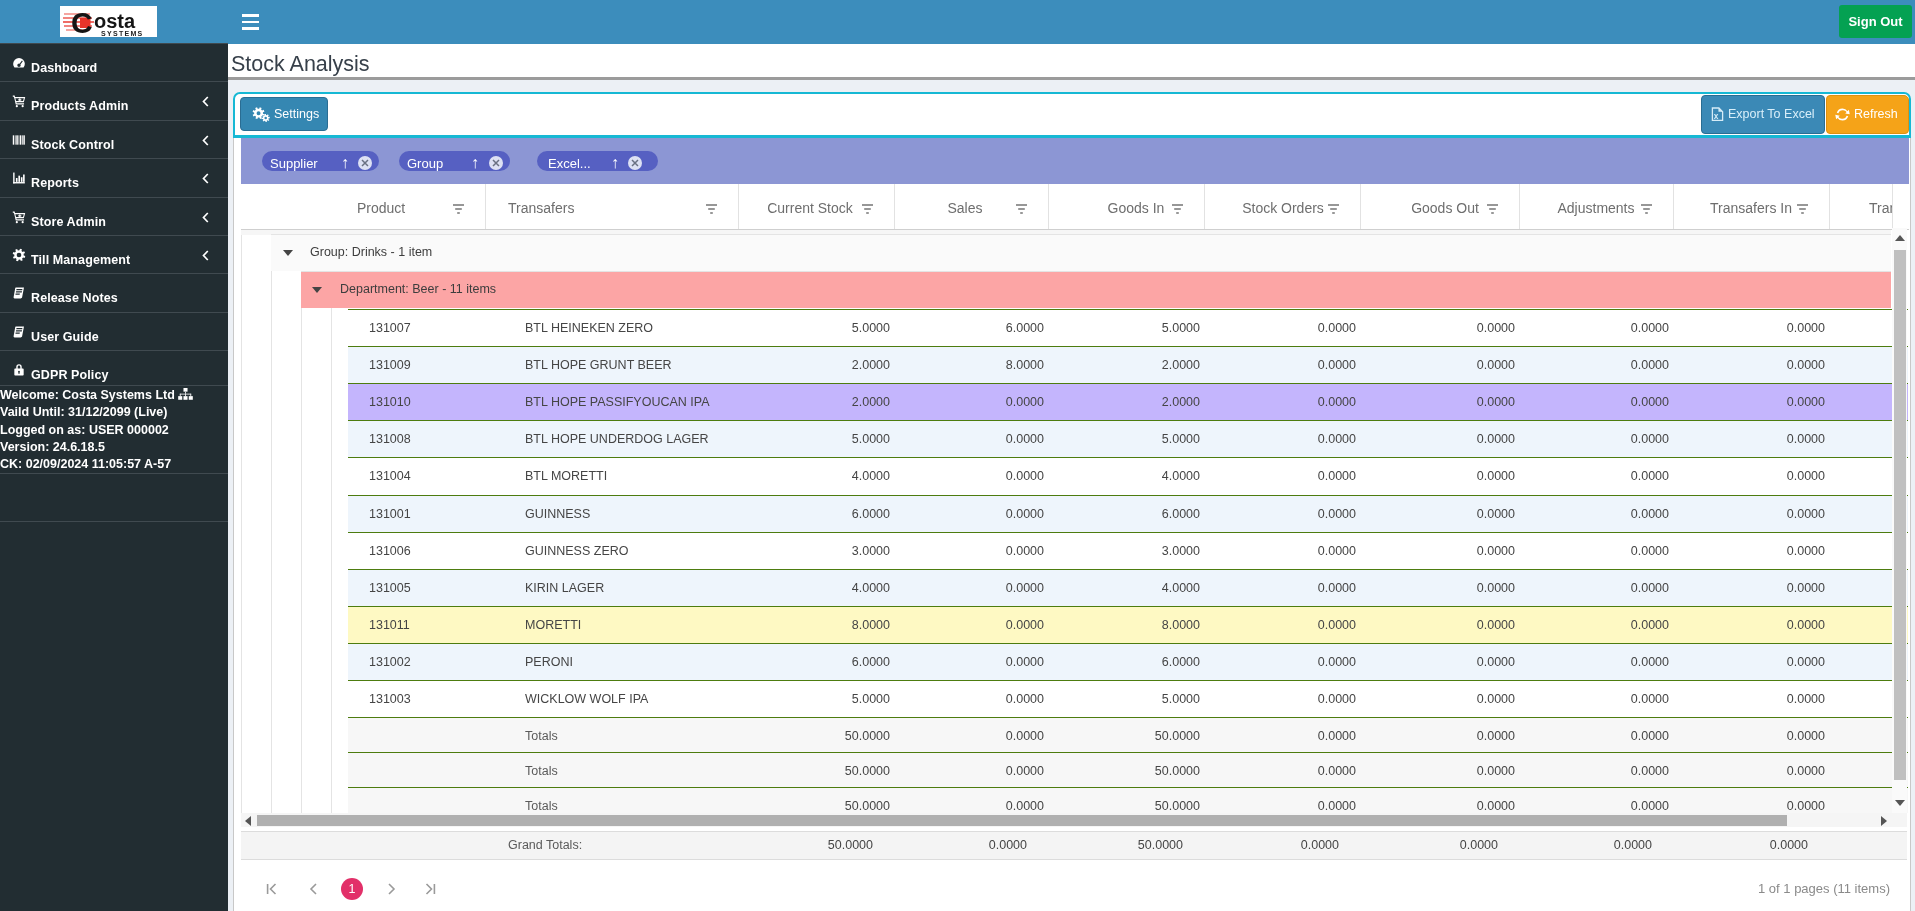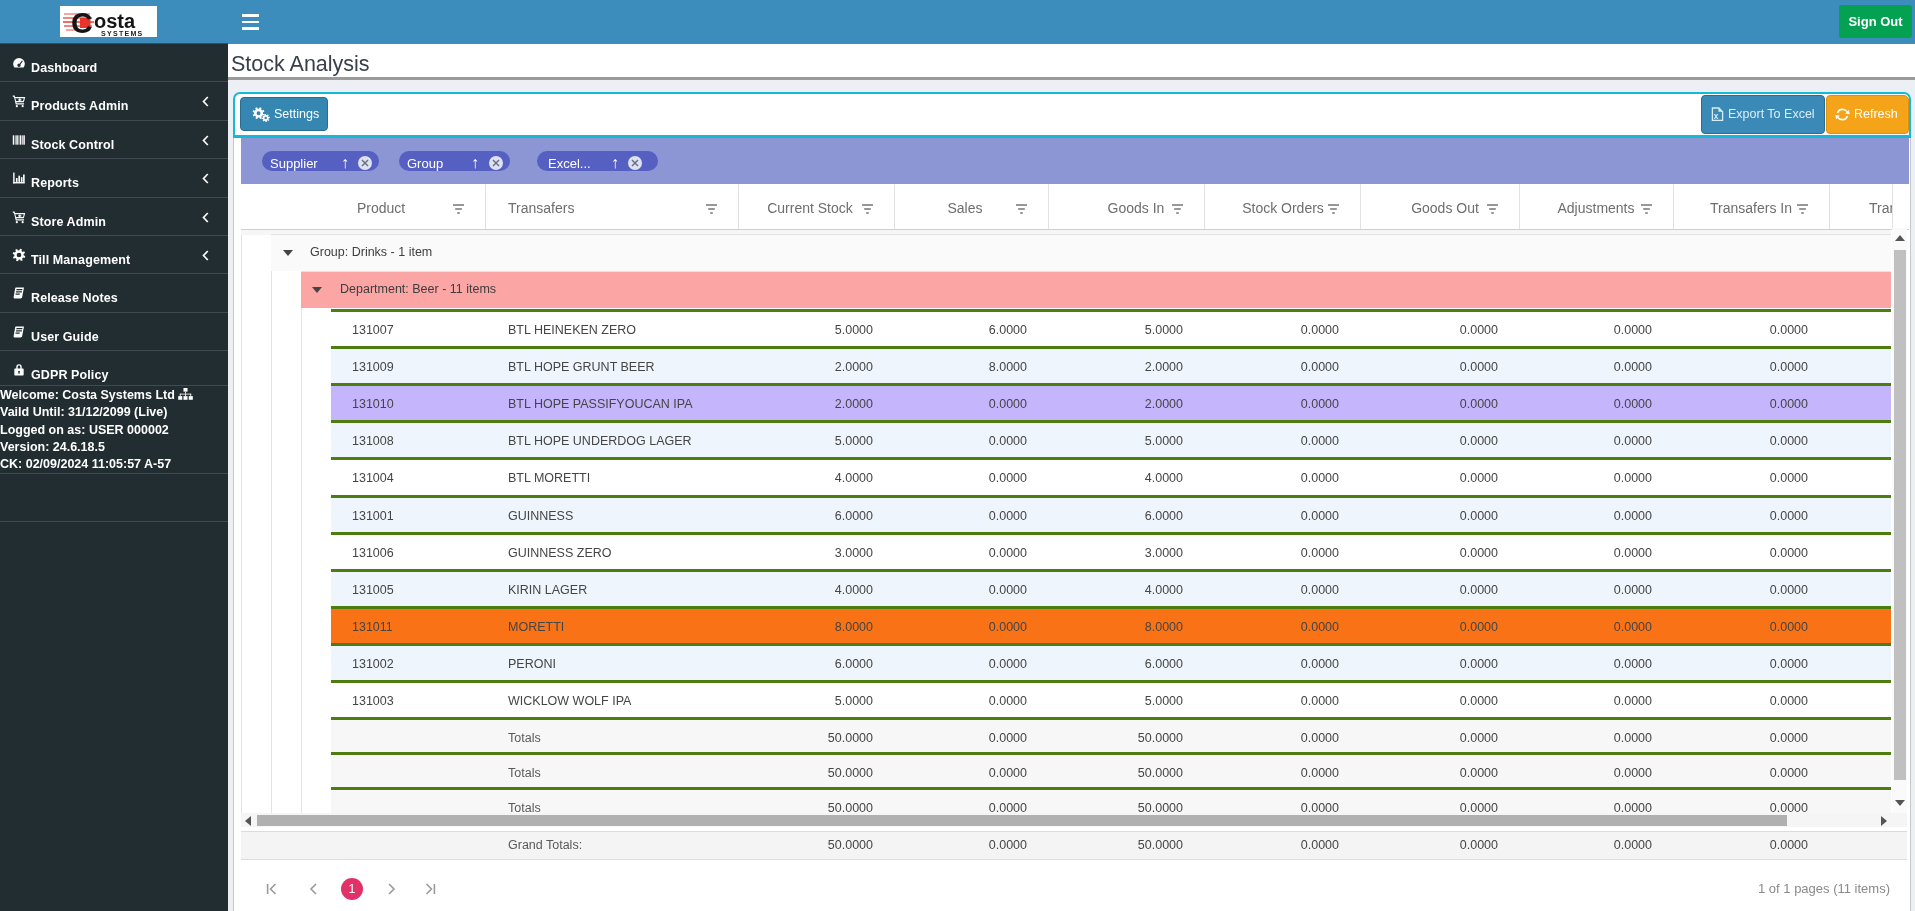--- a/index.html
+++ b/index.html
@@ -34,21 +34,21 @@
 .chip { position:absolute; top:151px; height:20px; background:#5660c2; border-radius:12px; color:#fff; }
 .chip .lab { position:absolute; top:4.5px; font-size:13px; font-weight:400; }
 .chip .arr { position:absolute; top:3px; color:#fff; font-size:16px; }
 .chip .xc { position:absolute; top:5px; width:14px; height:14px; border-radius:7px; background:#dde1f4; }
 .chip .xc svg { position:absolute; left:3px; top:3px; }
 #ghead { position:absolute; left:241px; top:184px; width:1668px; height:46px; background:#fff; }
 .hlab { position:absolute; top:200px; font-size:14px; color:#6e6e6e; white-space:nowrap; }
 .hline { position:absolute; top:184px; height:45px; width:1px; background:#e2e2e2; }
 .fic { position:absolute; top:201px; width:13px; height:12px; }
 #gridbody { position:absolute; left:241px; top:230px; width:1668px; height:583px; background:#fff; }
-.row { position:absolute; left:331px; width:1560px; height:37px; border-top:3px solid #4d7c0f; }
+.row { position:absolute; left:348px; width:1560px; height:37px; border-top:1px solid #4d7c0f; }
 .cell { position:absolute; top:11px; font-size:12.5px; color:#454545; white-space:nowrap; }
 .vline { position:absolute; width:1px; background:#e4e4e4; }
 .grow { position:absolute; width:1560px; height:37px; font-size:12.5px; color:#3d3d3d; }
 .tri { position:absolute; width:0; height:0; border-left:5.5px solid transparent;
   border-right:5.5px solid transparent; border-top:6px solid #444; }
 #vscroll { position:absolute; left:1892px; top:228px; width:15px; height:585px; background:#fafafa; }
 #vthumb { position:absolute; left:1894px; top:250px; width:12px; height:530px; background:#c0c0c0; }
 #hscroll { position:absolute; left:241px; top:813px; width:1666px; height:14px; background:#f5f5f5; }
 #hthumb { position:absolute; left:257px; top:815px; width:1530px; height:11px; background:#b0b0b0; }
 #gtot { position:absolute; left:241px; top:831px; width:1666px; height:29px; background:#f4f4f4;
@@ -416,21 +416,21 @@
     <span class="cell" style="left:21px">131005</span>
     <span class="cell" style="left:177px">KIRIN LAGER</span>
     <span class="cell" style="left:472px;width:70px;text-align:right">4.0000</span>
     <span class="cell" style="left:626px;width:70px;text-align:right">0.0000</span>
     <span class="cell" style="left:782px;width:70px;text-align:right">4.0000</span>
     <span class="cell" style="left:938px;width:70px;text-align:right">0.0000</span>
     <span class="cell" style="left:1097px;width:70px;text-align:right">0.0000</span>
     <span class="cell" style="left:1251px;width:70px;text-align:right">0.0000</span>
     <span class="cell" style="left:1407px;width:70px;text-align:right">0.0000</span>
   </div>
-<div class="row" style="top:605.8000000000002px;background:#f97316">
+<div class="row" style="top:605.8000000000002px;background:#fef9c3">
     <span class="cell" style="left:21px">131011</span>
     <span class="cell" style="left:177px">MORETTI</span>
     <span class="cell" style="left:472px;width:70px;text-align:right">8.0000</span>
     <span class="cell" style="left:626px;width:70px;text-align:right">0.0000</span>
     <span class="cell" style="left:782px;width:70px;text-align:right">8.0000</span>
     <span class="cell" style="left:938px;width:70px;text-align:right">0.0000</span>
     <span class="cell" style="left:1097px;width:70px;text-align:right">0.0000</span>
     <span class="cell" style="left:1251px;width:70px;text-align:right">0.0000</span>
     <span class="cell" style="left:1407px;width:70px;text-align:right">0.0000</span>
   </div>

